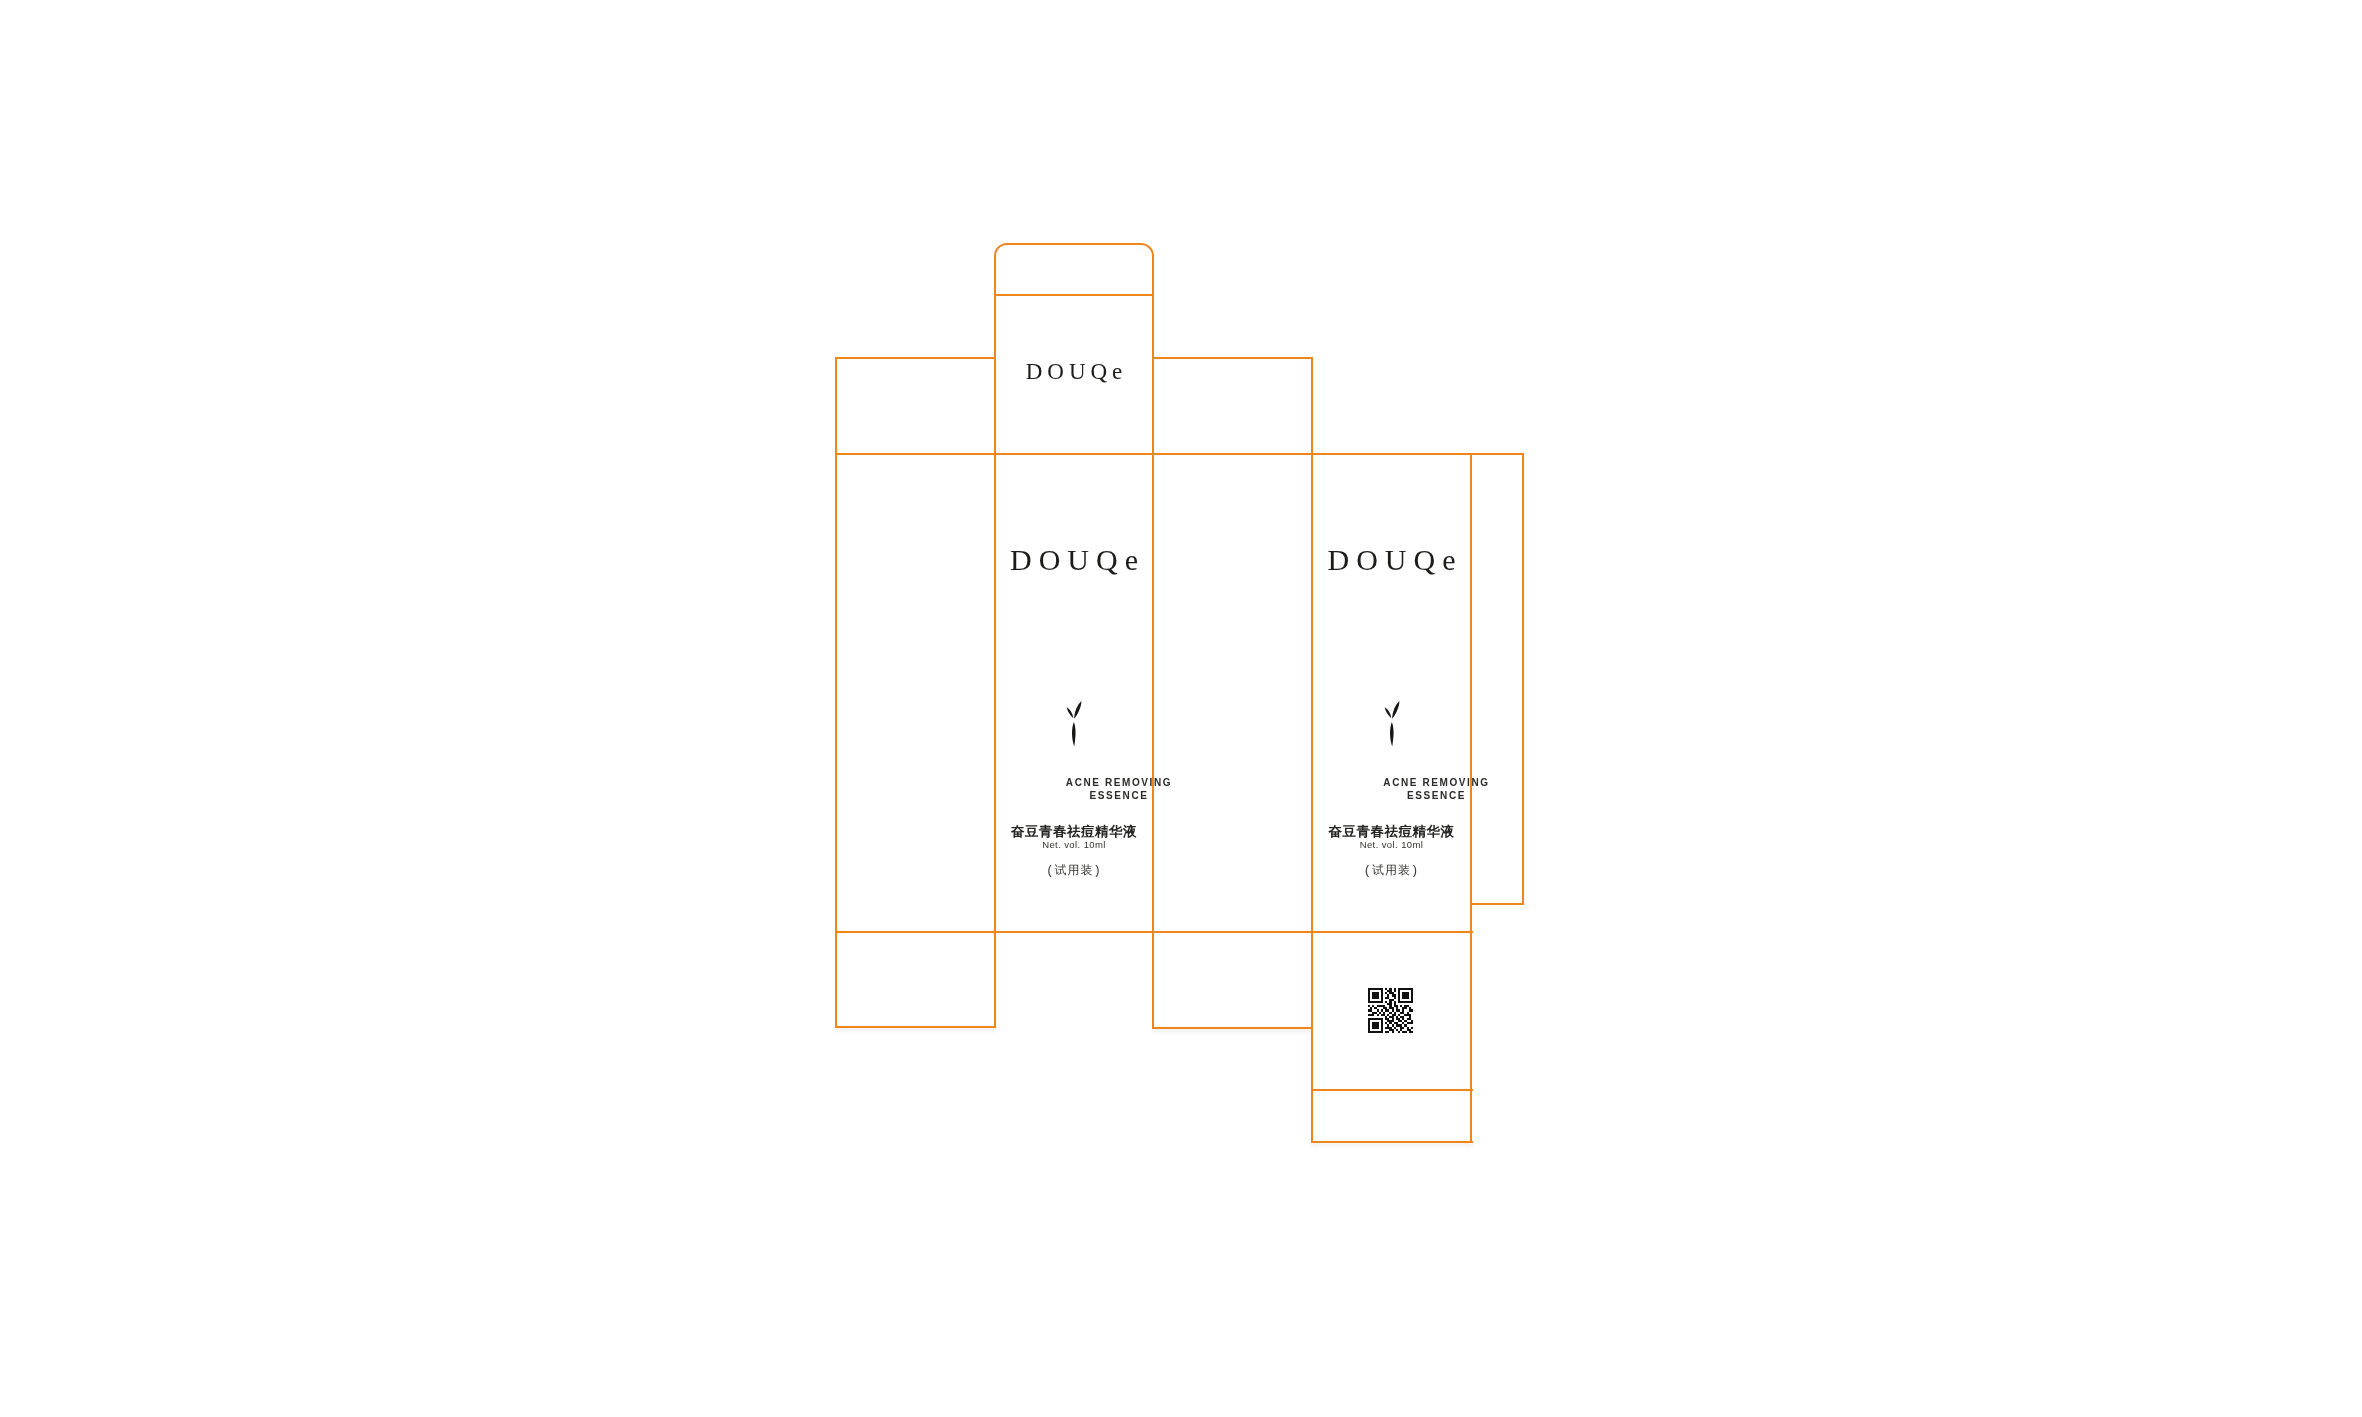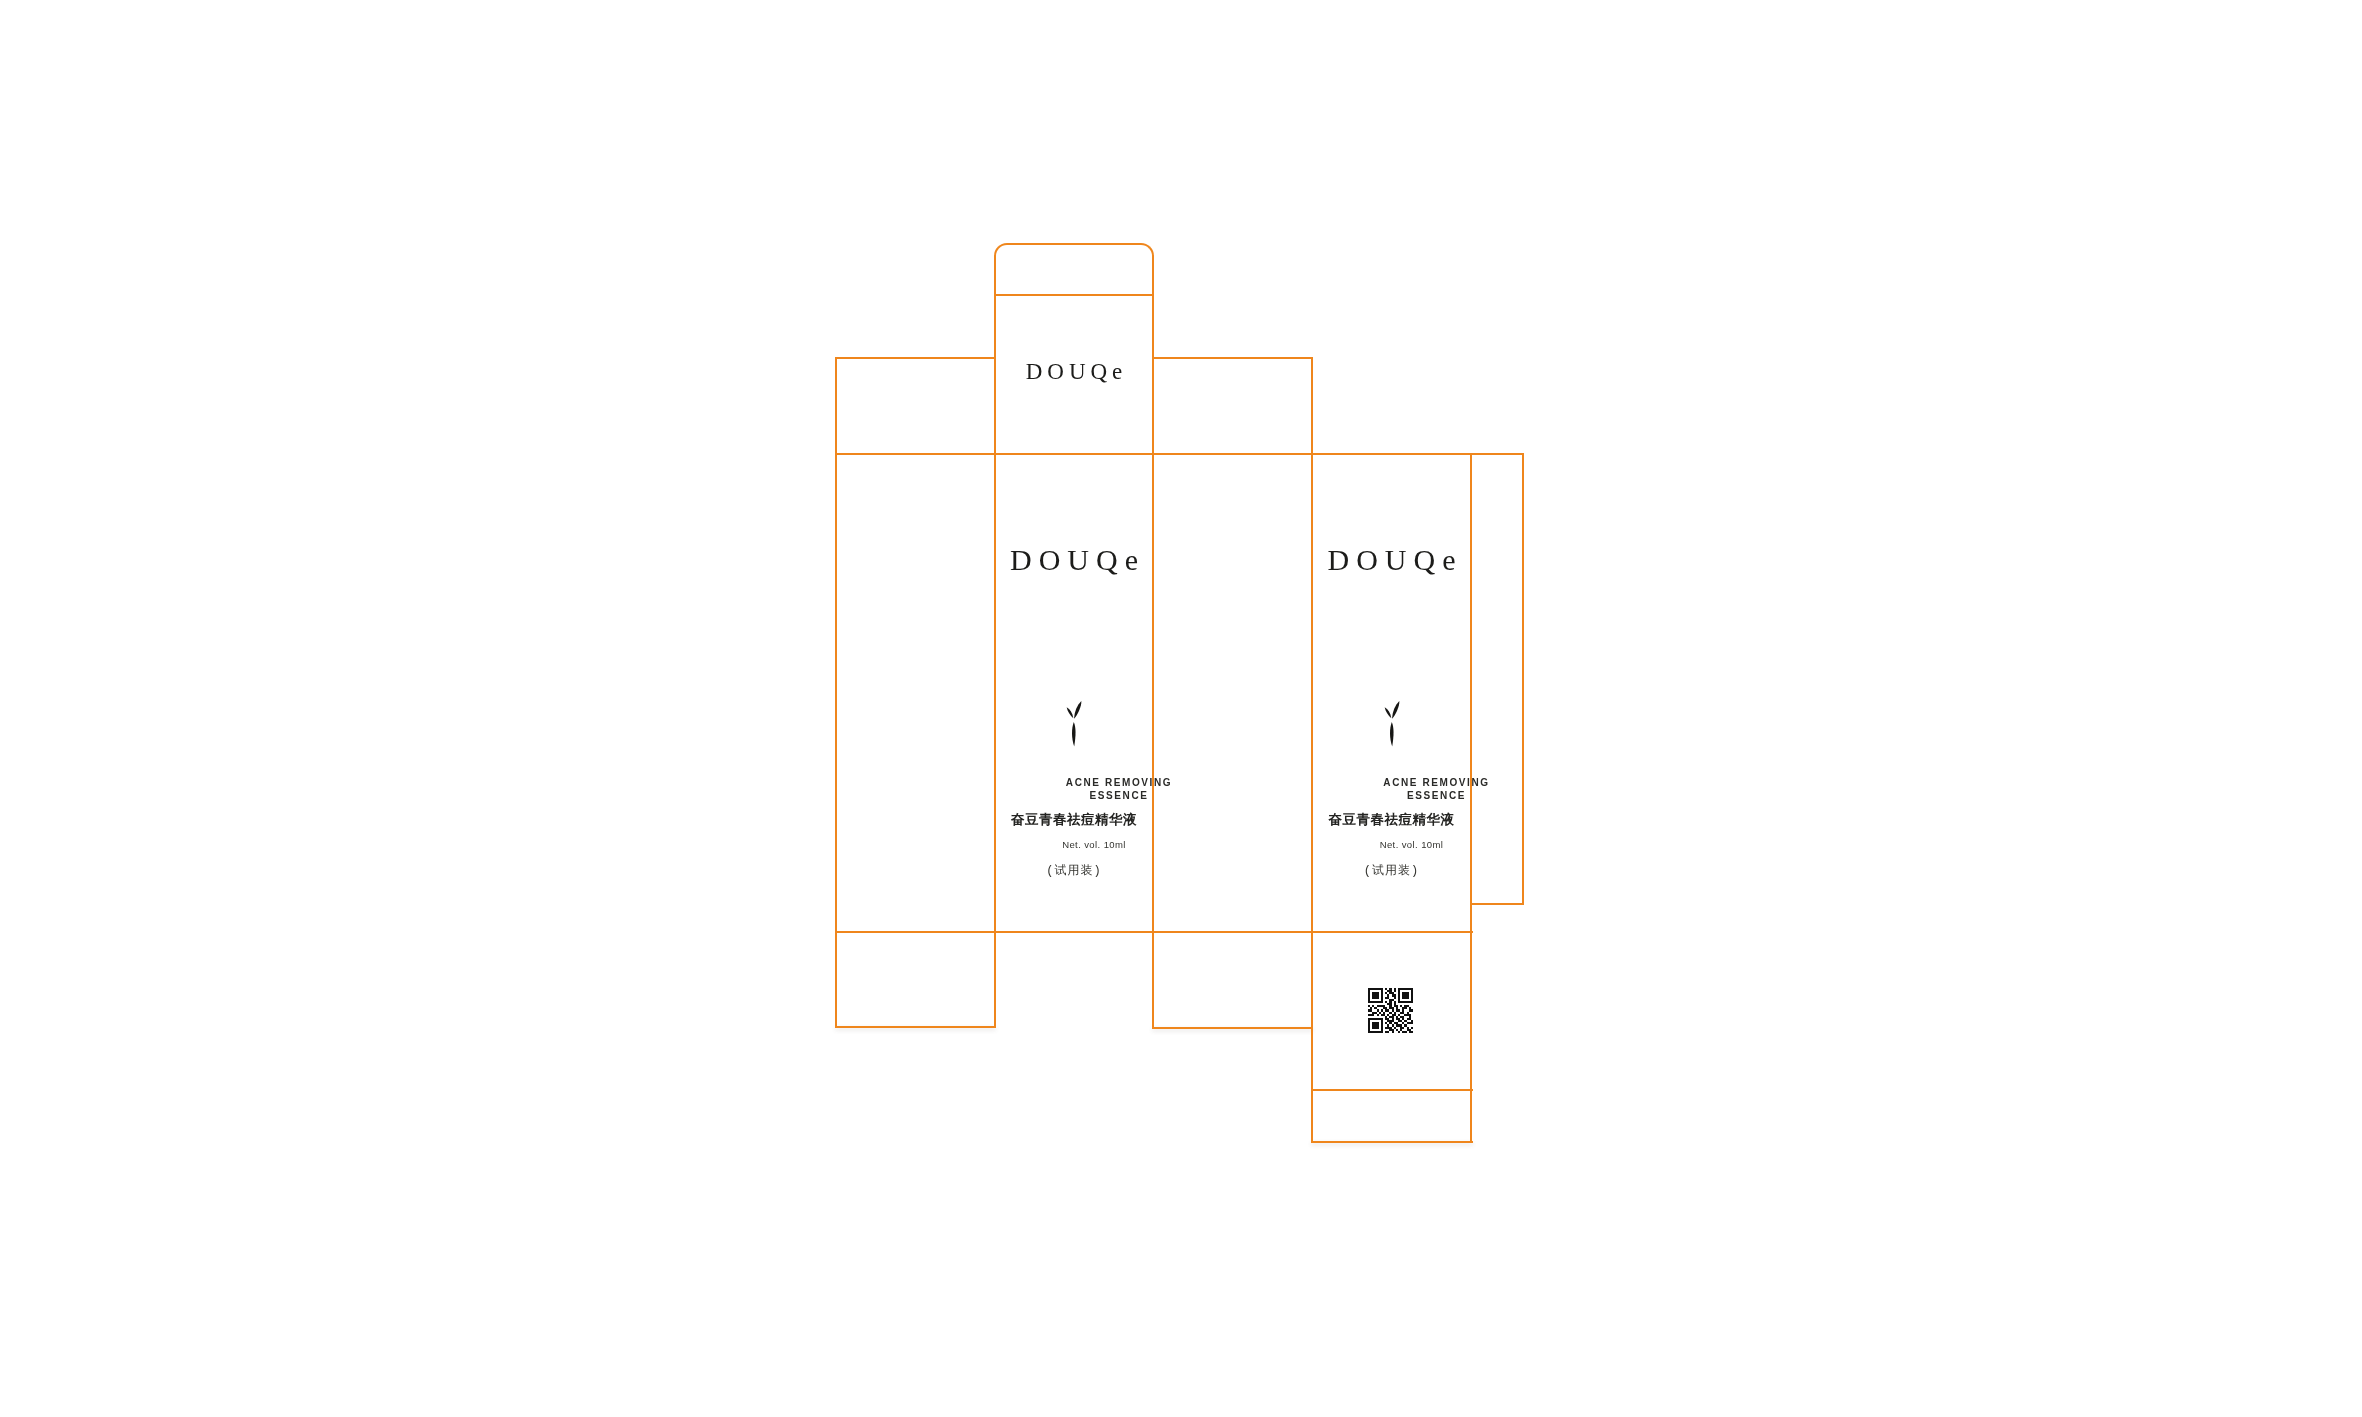--- a/index.html
+++ b/index.html
@@ -41,23 +41,23 @@
     font-size:23px;line-height:24px;letter-spacing:5px;text-indent:5px;
     color:#1c1c1a;white-space:nowrap;
   }
   .tagline{
     font-size:10px;line-height:12.5px;letter-spacing:1.6px;
     color:#2a2a28;font-weight:bold;white-space:pre-line;margin-left:45px;
   }
   .cnname{
     font-family:"DejaVu Sans","Liberation Sans",sans-serif;
     font-size:13.5px;line-height:16px;font-weight:bold;
-    letter-spacing:0.5px;color:#242422;white-space:nowrap;
+    letter-spacing:0.5px;color:#242422;white-space:nowrap;margin-top:12px;
   }
-  .netvol{font-size:9.5px;line-height:11px;letter-spacing:0.4px;color:#33332f;padding-left:20px;}
+  .netvol{font-size:9.5px;line-height:11px;letter-spacing:0.4px;color:#33332f;}
   .trial{
     font-family:Liberation Mono, monospace;
     font-size:12px;line-height:11px;letter-spacing:1px;color:#33332f;
   }
   .leafwrap{position:absolute;left:0;width:100%;text-align:center;}
   svg{display:inline-block;}
 </style>
 </head>
 <body>
 

